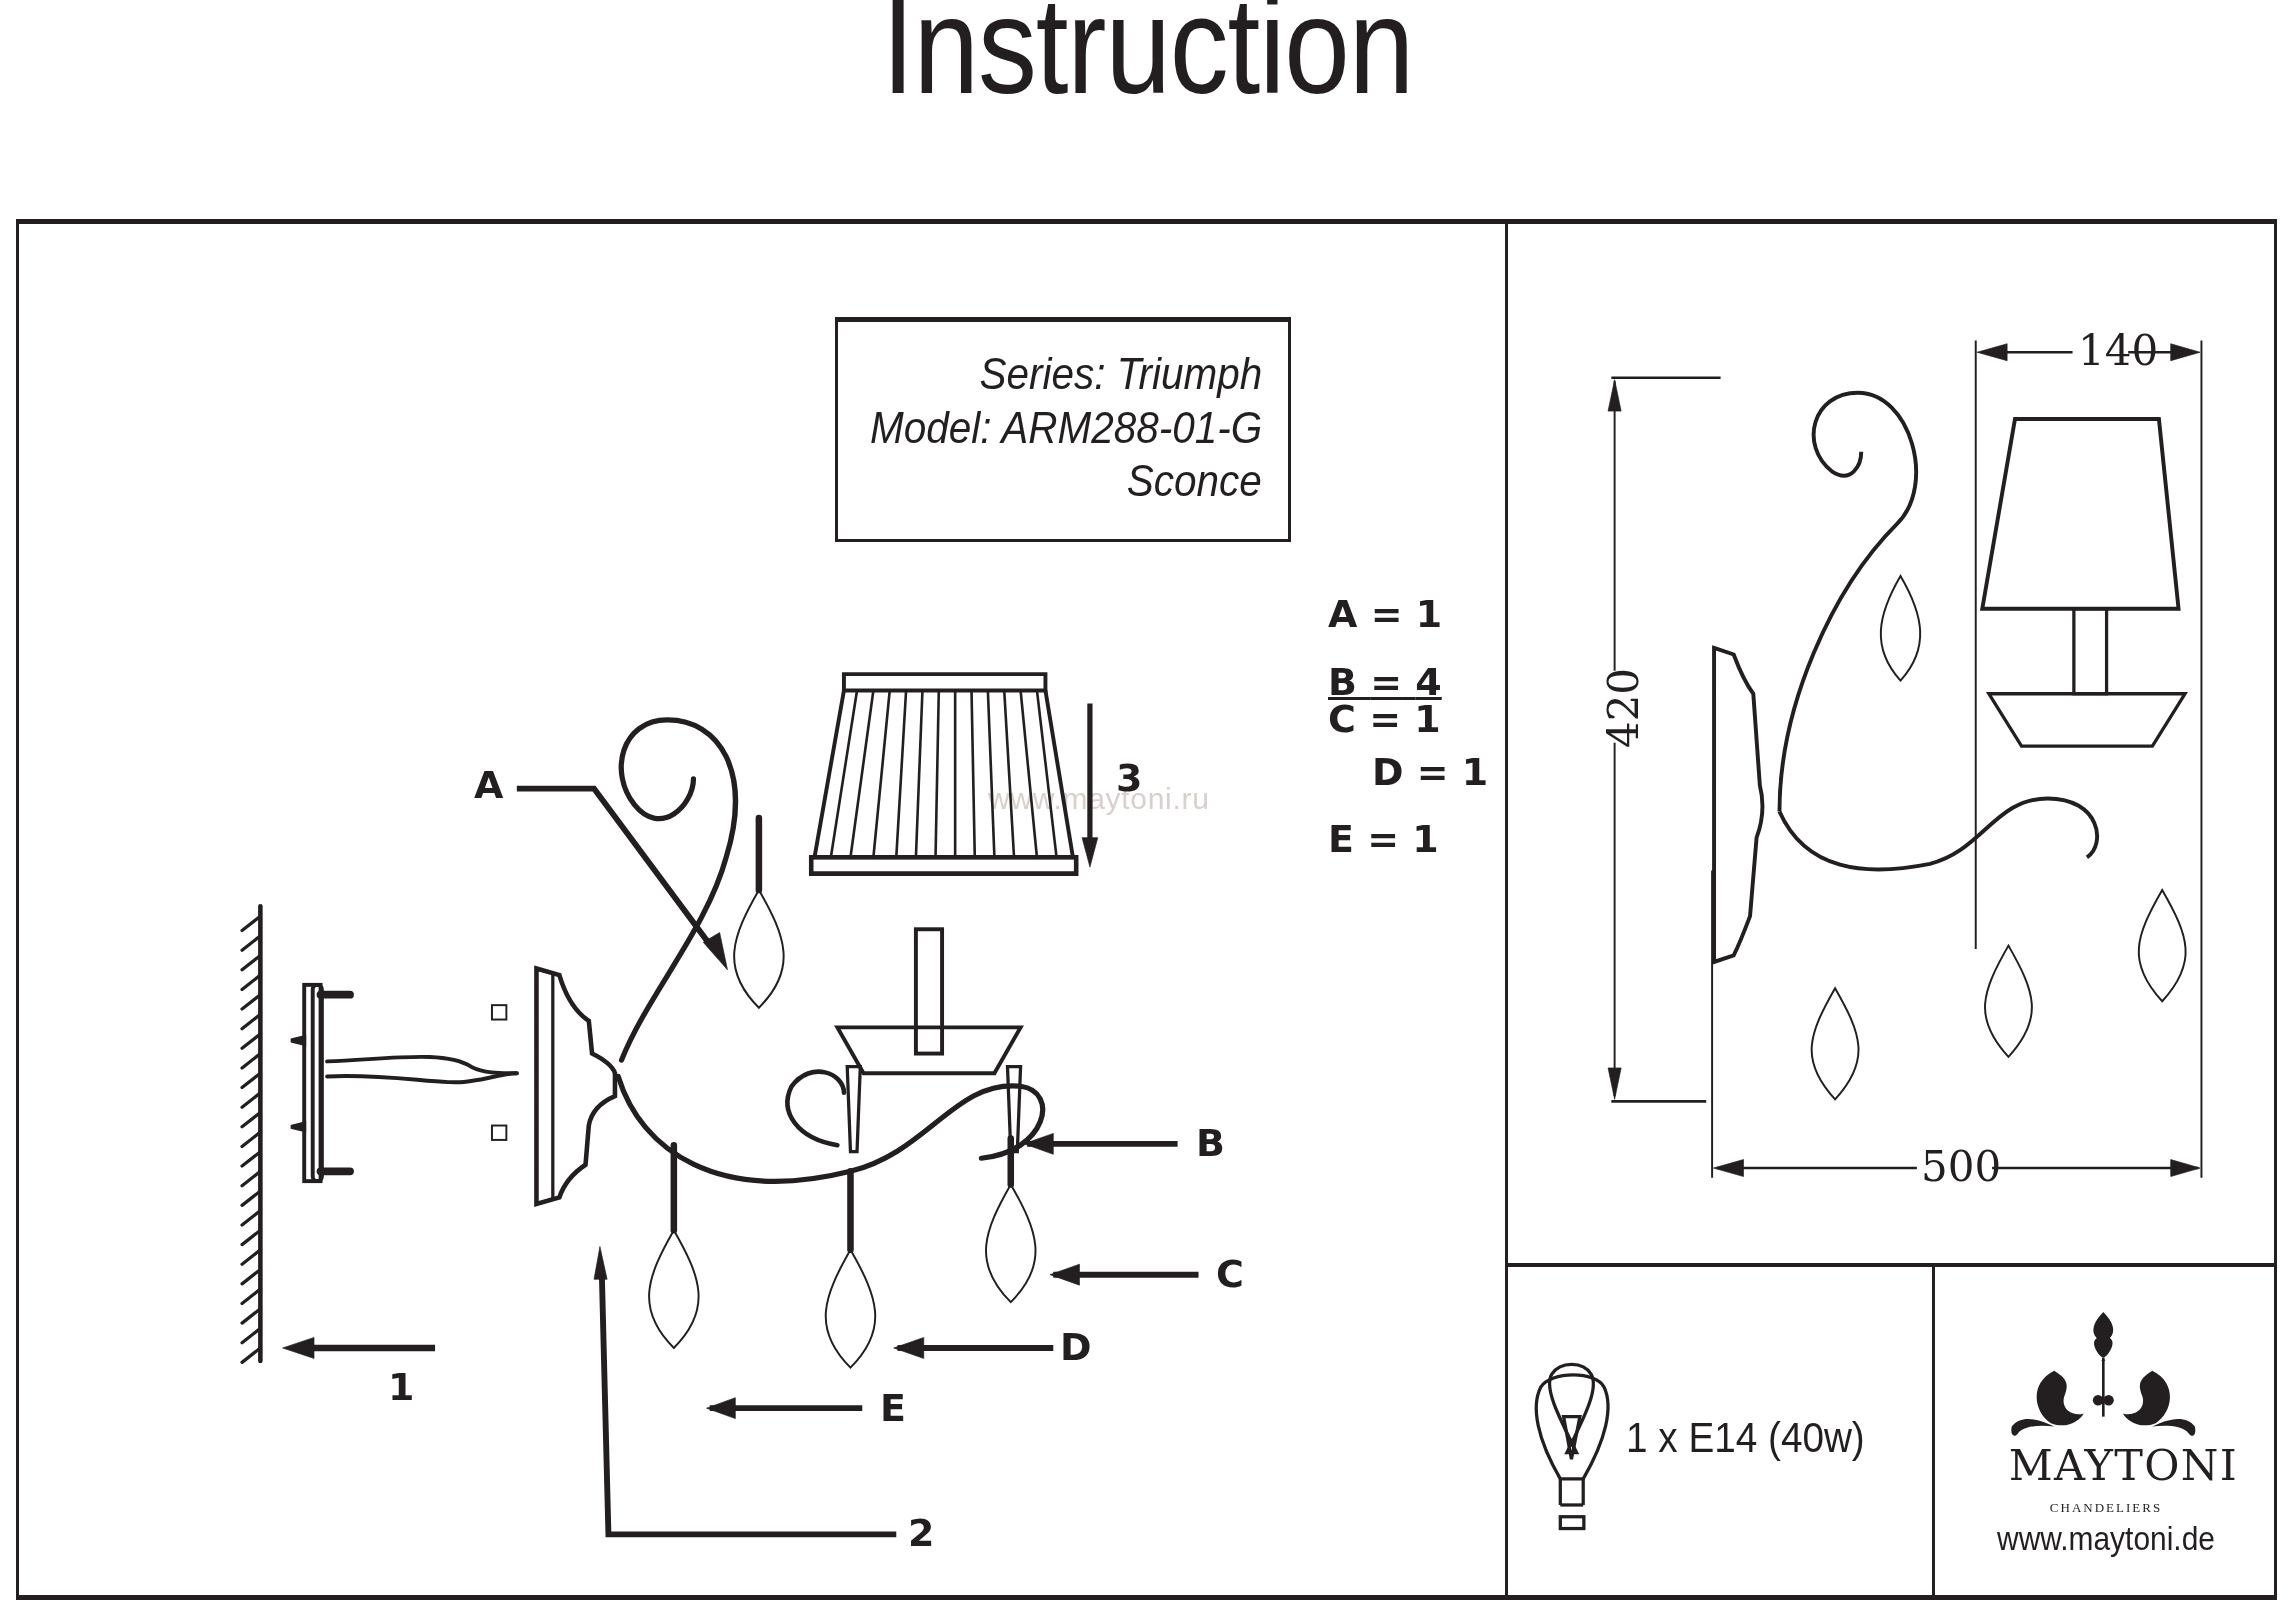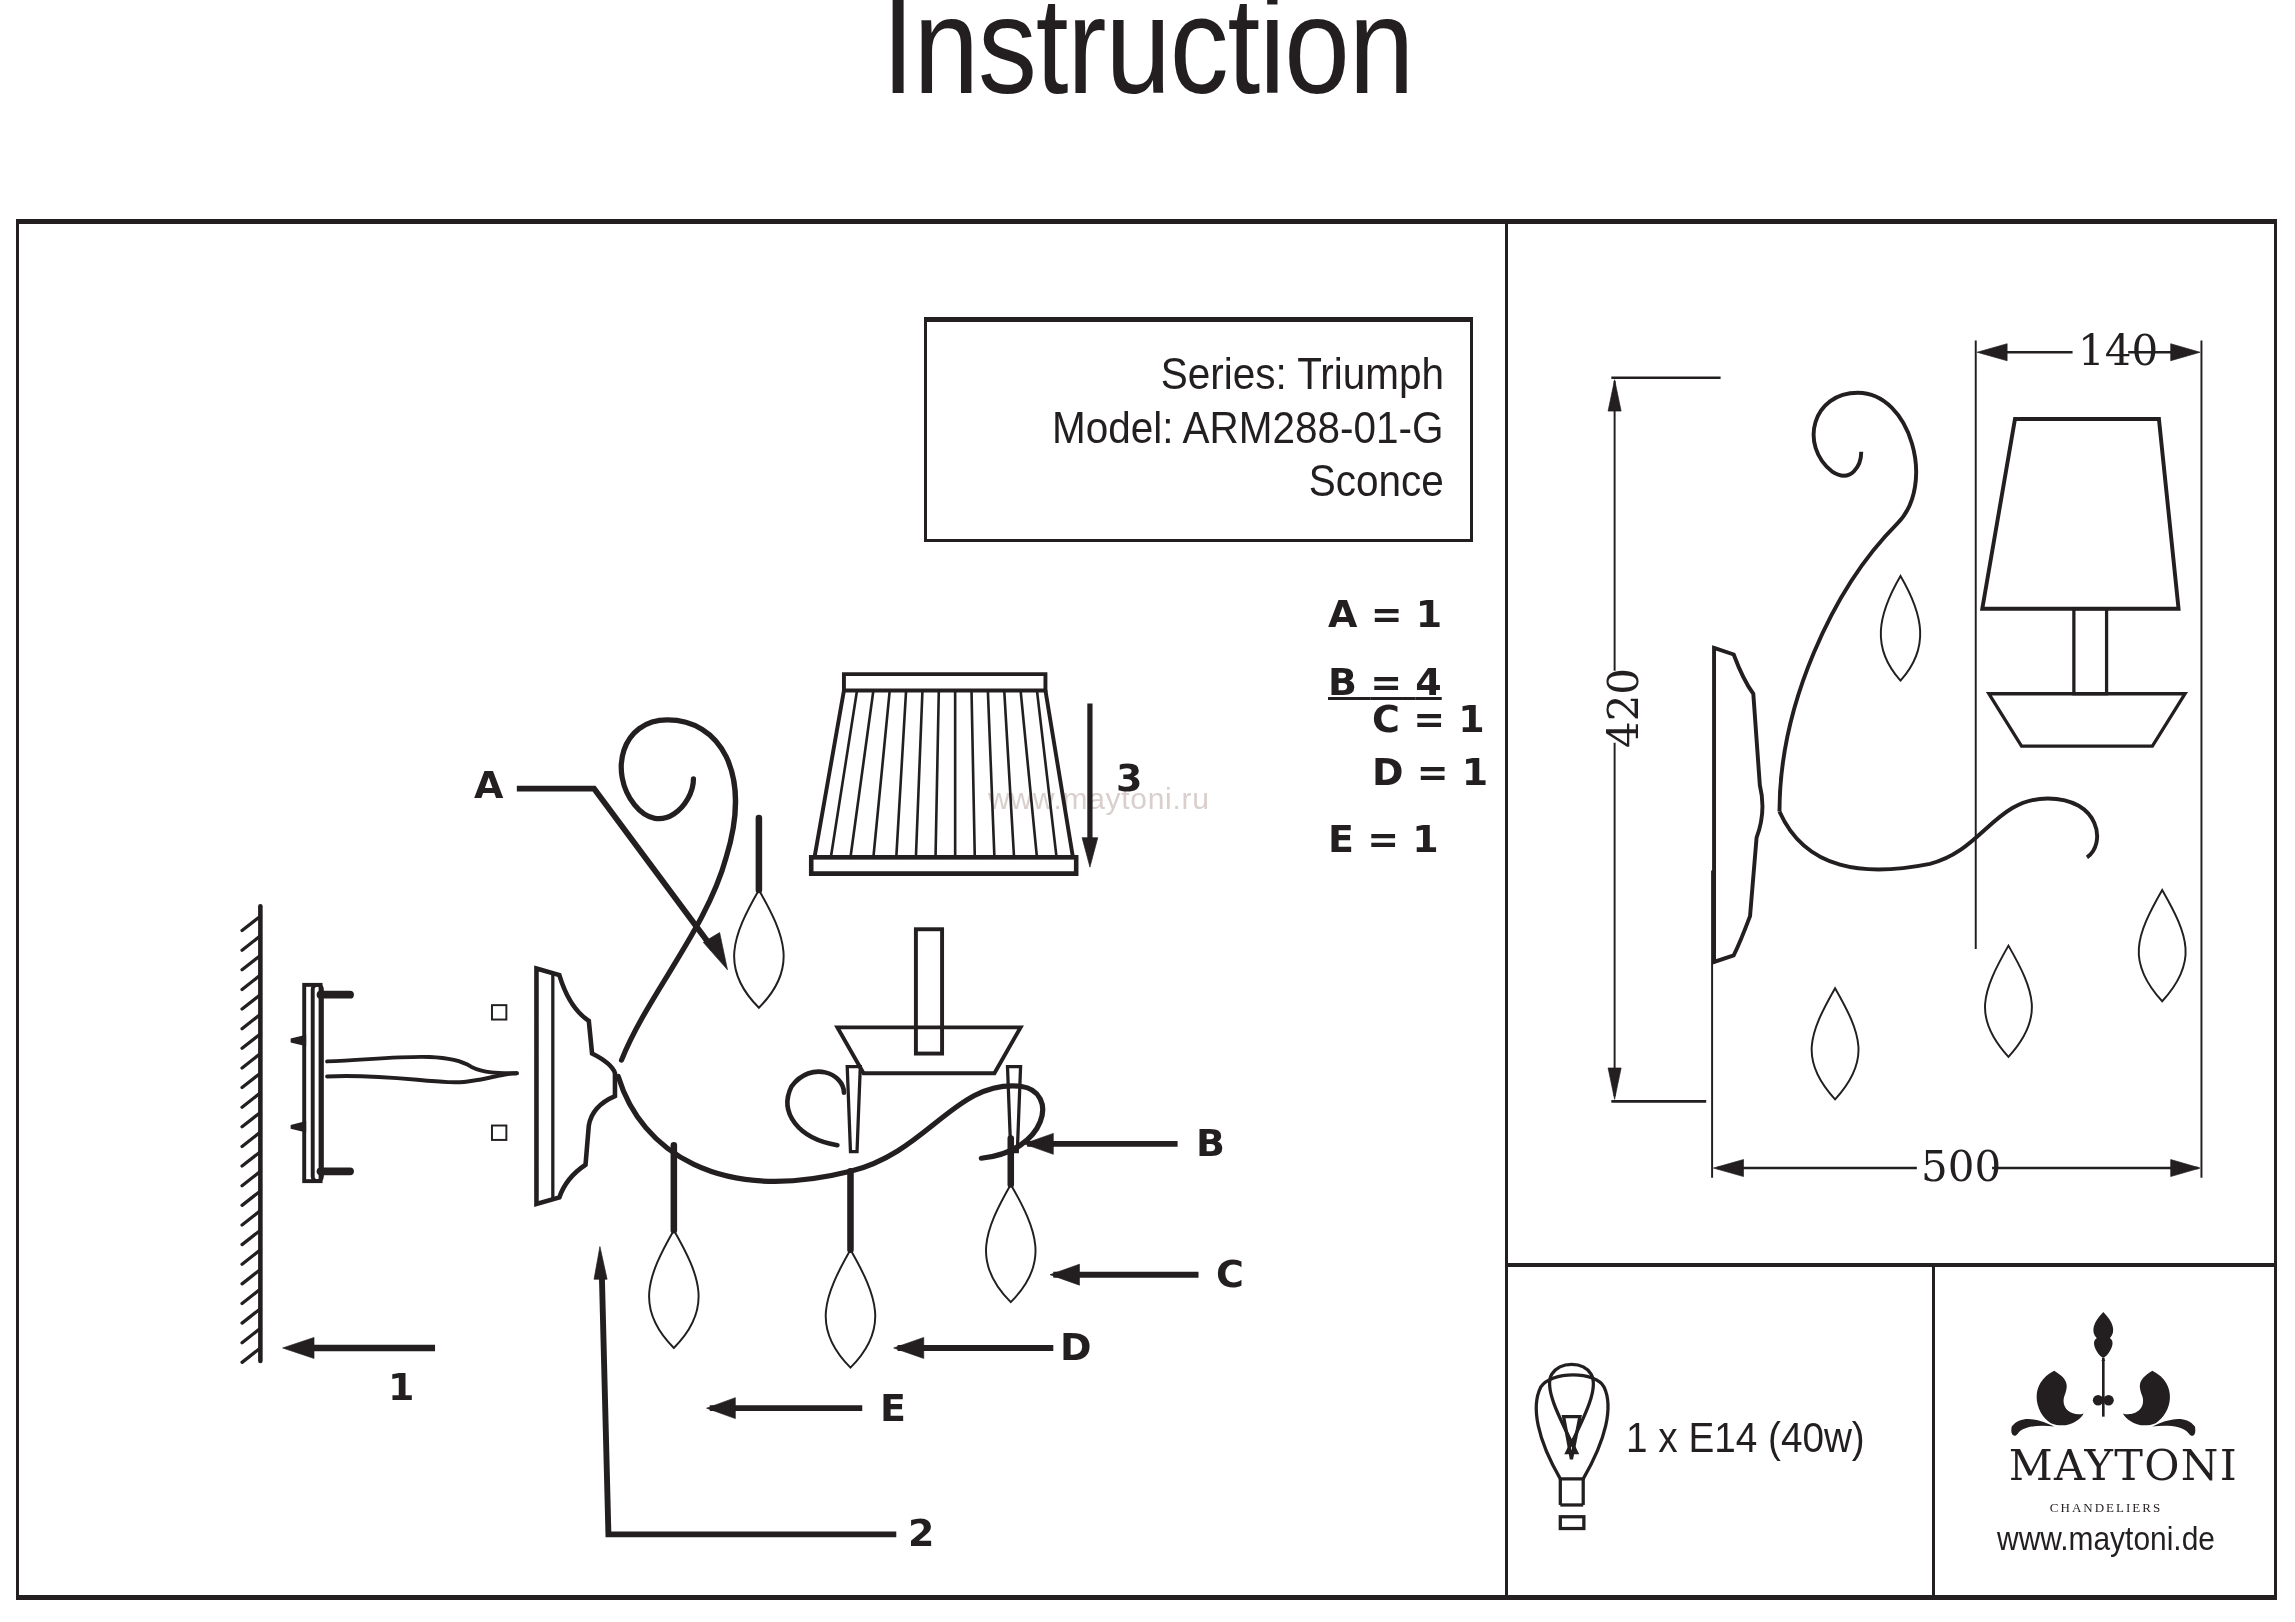--- a/index.html
+++ b/index.html
@@ -2,21 +2,21 @@
 <html style="font-size:10.5px"><head>
 <meta charset="utf-8">
 <style>
   html, body { margin:0; padding:0; background:#ffffff; }
   body { width:2295px; height:1623px; position:relative; overflow:hidden; font-family:"Liberation Sans", sans-serif; color:#231f20; }
   .abs { position:absolute; }
   #title { left:0; width:2295px; top:-26px; text-align:center; font-size:137px; line-height:144px; letter-spacing:-1.3px; transform:scaleX(0.86); transform-origin:center; }
   #frame { left:16.4px; top:219px; width:2261px; height:1381px; border:3.3px solid #231f20; border-top-width:5.2px; border-bottom-width:5.2px; box-sizing:border-box; }
   .vline { background:#231f20; width:3.3px; }
   .hline { background:#231f20; height:3.9px; }
-  #info-box { left:924px; top:317px; width:549px; height:225px; border:3.3px solid #231f20; border-top-width:5.2px; box-sizing:border-box; }
+  #info-box { left:835px; top:317px; width:456px; height:225px; border:3.3px solid #231f20; border-top-width:5.2px; box-sizing:border-box;font-style:italic; }
   .info-line { position:absolute; right:26px; font-size:44px; line-height:52px; transform:scaleX(0.92); transform-origin:right; white-space:nowrap; }
   .part-count { position:absolute; left:1328px; font-family:"DejaVu Sans", sans-serif; font-weight:bold; font-size:38px; line-height:39px; }
   .callout { position:absolute; font-family:"DejaVu Sans", sans-serif; font-weight:bold; font-size:38px; line-height:39px; }
   #watermark { left:988px; top:782px; font-size:30px; color:#d9cfcc; letter-spacing:0.7px; }
   .dim { position:absolute; font-family:"DejaVu Serif", "Liberation Serif", serif; font-size:42px; line-height:42px; }
   #bulb-text { left:1626px; top:1413px; font-size:43px; transform:scaleX(0.9); transform-origin:left; white-space:nowrap; }
   #brand-name { left:1894px; width:344px; top:1440px; text-align:right; font-family:"DejaVu Serif", serif; font-size:43px; letter-spacing:1.3px; }
   #brand-sub { left:1934px; width:344px; top:1500px; text-align:center; font-family:"Liberation Serif", serif; font-size:13px; letter-spacing:2px; }
   #brand-url { left:1934px; width:344px; top:1519px; text-align:center; font-size:34px; transform:scaleX(0.88); transform-origin:center; }
   svg { position:absolute; left:0; top:0; }
@@ -32,21 +32,21 @@
 <div class="abs vline" style="left:1932px; top:1263px; height:337px;"></div>
 
 <div id="info-box" class="abs">
   <div class="info-line" style="top:26px;">Series: Triumph</div>
   <div class="info-line" style="top:80px;">Model: ARM288-01-G</div>
   <div class="info-line" style="top:133px;">Sconce</div>
 </div>
 
 <div class="part-count" style="top:595px;text-align:right;"><span>A</span> <span>=</span> <span>1</span></div>
 <div class="part-count" style="top:663px;text-decoration:underline;"><span>B</span> <span>=</span> <span>4</span></div>
-<div class="part-count" style="top:700px;margin-left:44px;"><span>C</span> <span>=</span> <span>1</span></div>
+<div class="part-count" style="top:700px;"><span>C</span> <span>=</span> <span>1</span></div>
 <div class="part-count" style="top:753px;margin-left:44px;"><span>D</span> <span>=</span> <span>1</span></div>
 <div class="part-count" style="top:820px;"><span>E</span> <span>=</span> <span>1</span></div>
 
 <div id="watermark" class="abs">www.maytoni.ru</div>
 
 <svg width="2295" height="1623" viewBox="0 0 3508 2480">
   <g stroke="#231f20" fill="none" stroke-linecap="round">
 
     <g>
       <line x1="398" y1="1385" x2="398" y2="2080" stroke-width="7"></line>

